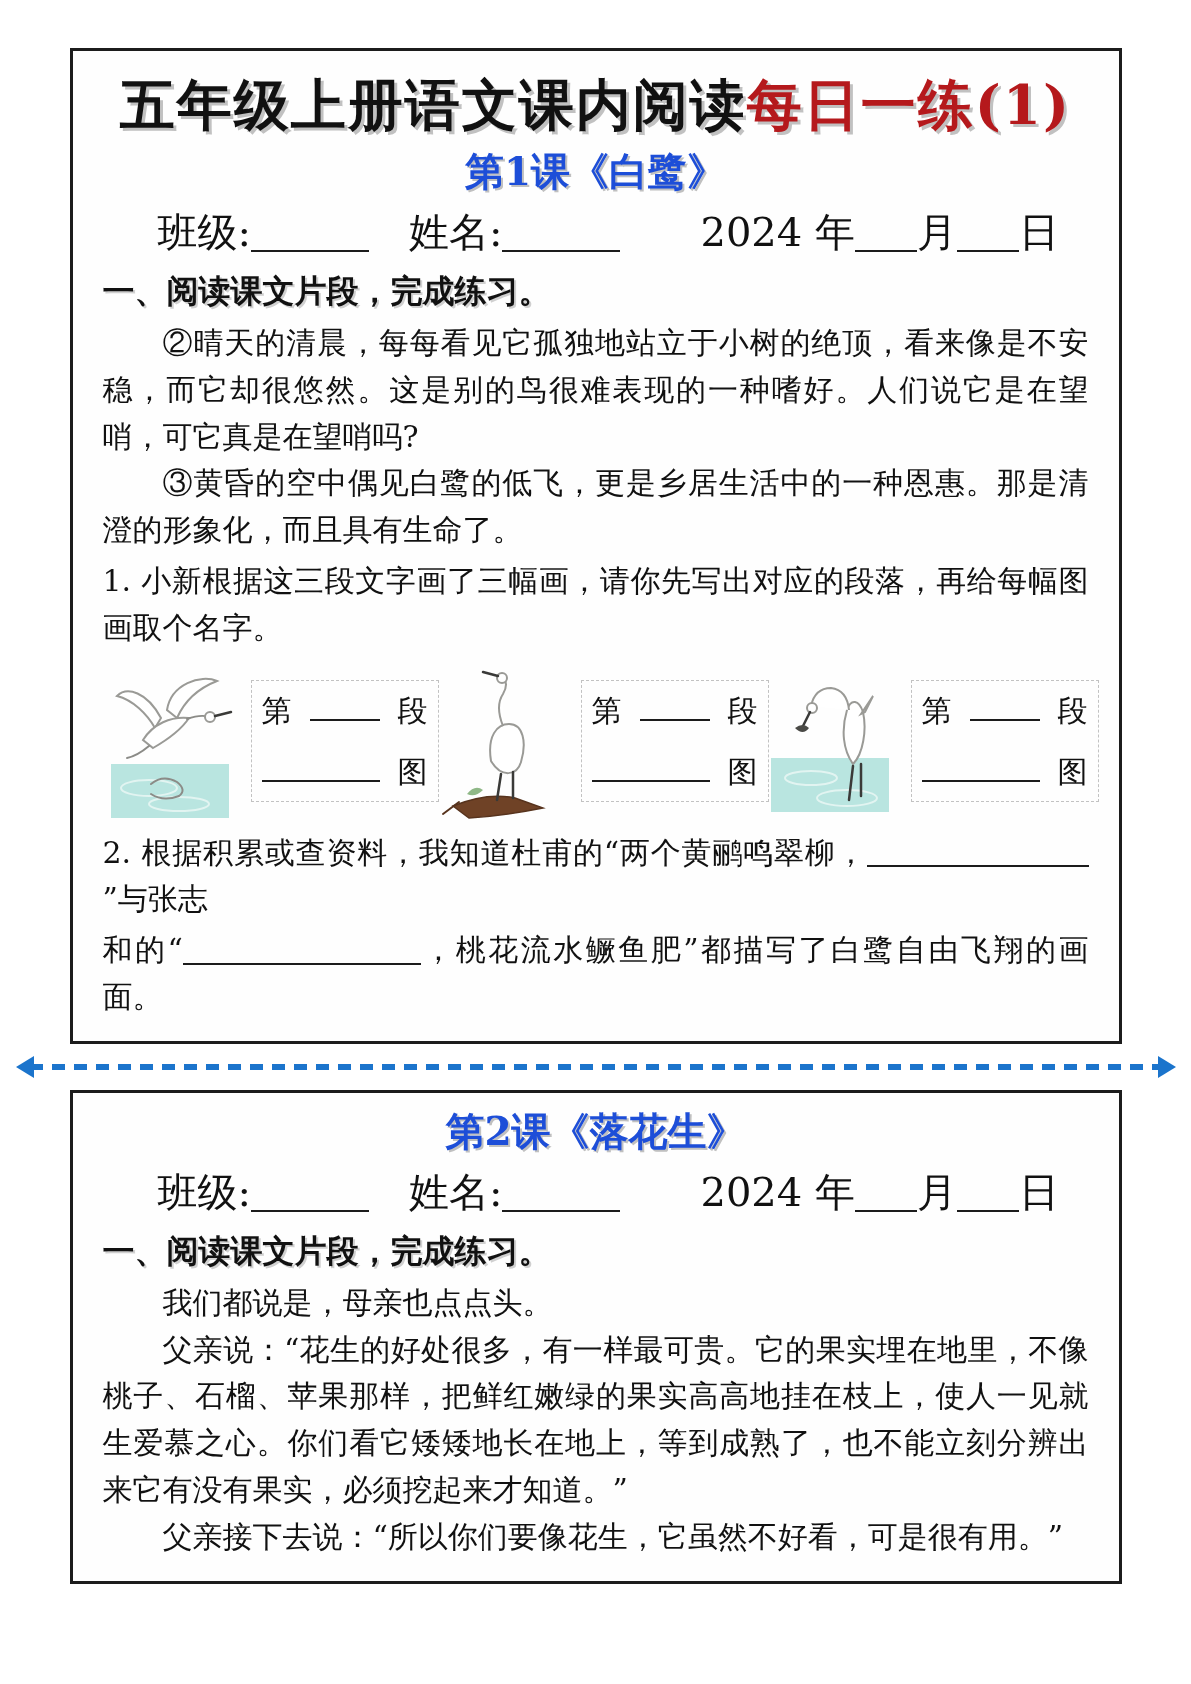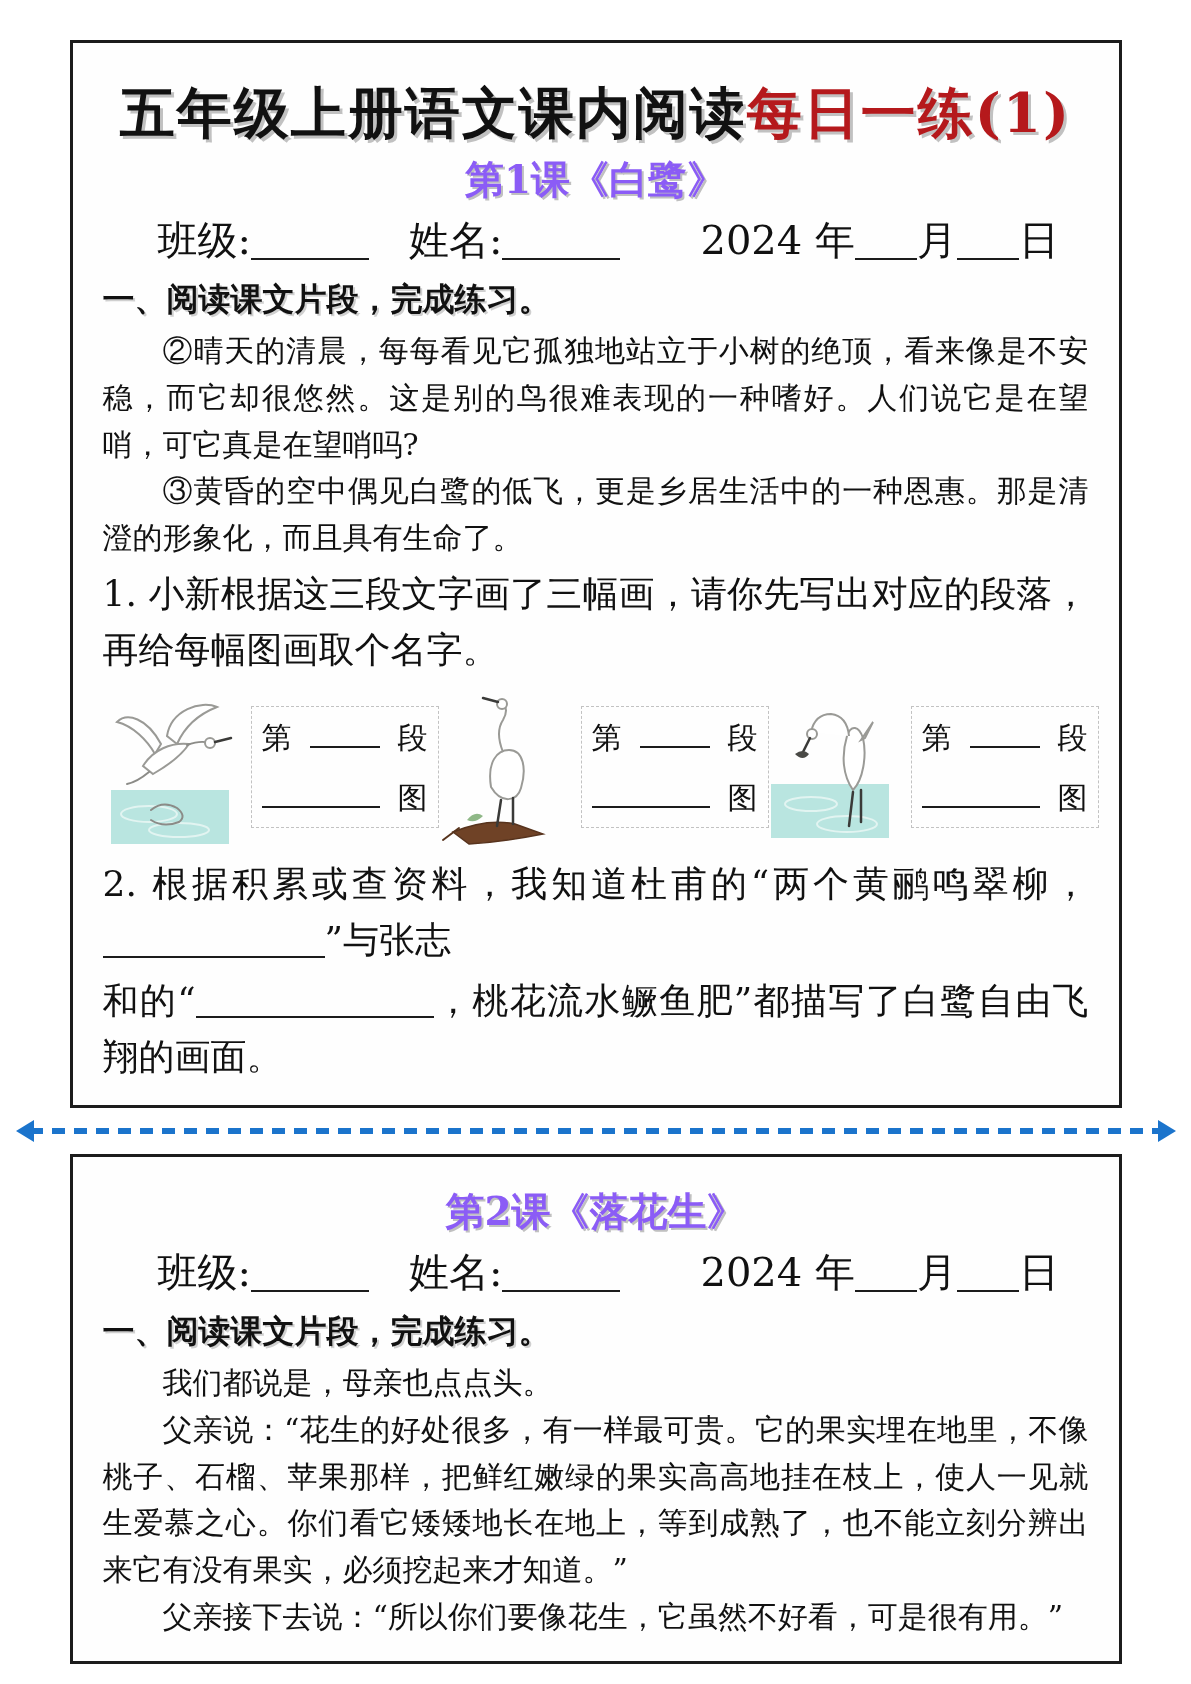--- a/index.html
+++ b/index.html
@@ -1,24 +1,24 @@
 <!DOCTYPE html>
 <html><head>
 <meta charset="utf-8">
 <style>
   html,body{margin:0;padding:0;background:#fff;}
   .page{width:1191px;min-height:1684px;background:#fff;font-family:"DejaVu Serif","Liberation Serif",serif;color:#111;box-sizing:border-box;padding:40px 0 30px 0;}
-  .sheet{width:1052px;margin:0 auto;border:3px solid #1c1c1c;box-sizing:border-box;padding:26px 30px 20px 30px;background:#fefefe;}
+  .sheet{width:1052px;margin:8px auto;border:3px solid #1c1c1c;box-sizing:border-box;padding:10px 30px 20px 30px;background:#fefefe;}
   .title{text-align:center;font-size:55px;font-weight:900;margin:8px 0 2px 0;letter-spacing:2px;text-shadow:3px 3px 0 rgba(120,120,120,.45);white-space:nowrap;}
   .title .red{color:#b5191c;}
-  .subtitle{text-align:center;font-size:39px;font-weight:bold;color:#8b5cf6;margin:2px 0 6px 0;text-shadow:2px 2px 0 rgba(130,130,130,.5);}
+  .subtitle{text-align:center;font-size:39px;font-weight:bold;color:#1d4ed8;margin:2px 0 6px 0;text-shadow:2px 2px 0 rgba(130,130,130,.5);}
   .info{font-size:40px;padding-left:55px;margin:4px 0 10px 0;}
   .sec{font-size:32px;font-weight:900;margin:2px 0 6px 0;text-shadow:2px 2px 0 rgba(140,140,140,.4);}
   .para{font-size:30px;line-height:1.56;text-align:justify;text-indent:2em;margin:0;}
-  .q{font-size:36px;line-height:1.56;text-align:justify;margin:4px 0 0 0;}
+  .q{font-size:30px;line-height:1.56;text-align:justify;margin:4px 0 0 0;}
   .blank{display:inline-block;border-bottom:2px solid #1c1c1c;height:1.02em;vertical-align:-0.15em;}
   .picrow{display:flex;justify-content:space-between;align-items:flex-start;margin:14px 6px 6px 6px;}
   .picgroup{display:flex;align-items:flex-start;}
   .birdpic{width:128px;height:158px;flex:0 0 auto;}
   .ansbox{border:1px dashed #c2c2c2;margin-left:14px;margin-top:14px;width:188px;height:122px;box-sizing:border-box;padding:8px 10px;font-size:30px;display:flex;flex-direction:column;justify-content:space-between;}
   .ansrow{display:flex;align-items:baseline;justify-content:space-between;}
   .divider{width:1160px;margin:12px auto;display:flex;align-items:center;}
   .divider .dash{flex:1;height:6px;background:repeating-linear-gradient(90deg,#1b74cc 0 13px,transparent 13px 22px);}
   .arrow{width:0;height:0;border-top:11px solid transparent;border-bottom:11px solid transparent;}
   .arrow.left{border-right:18px solid #1b74cc;margin-right:-4px;}

